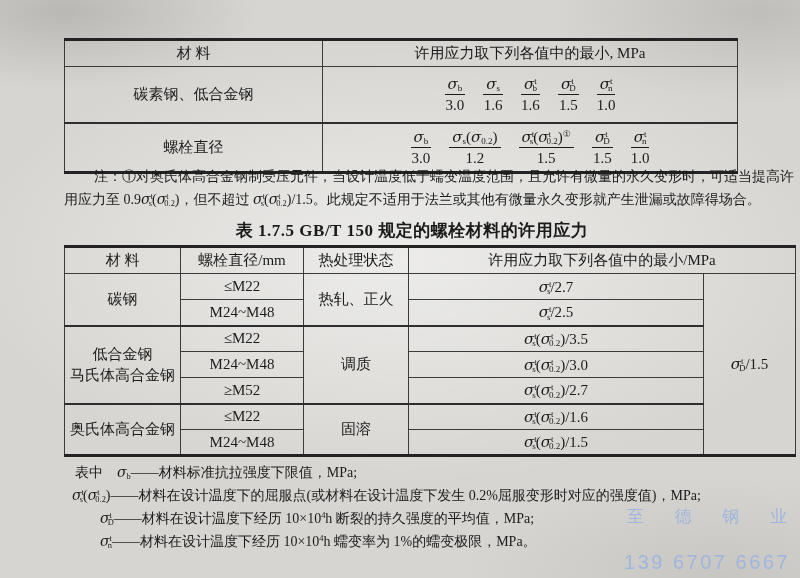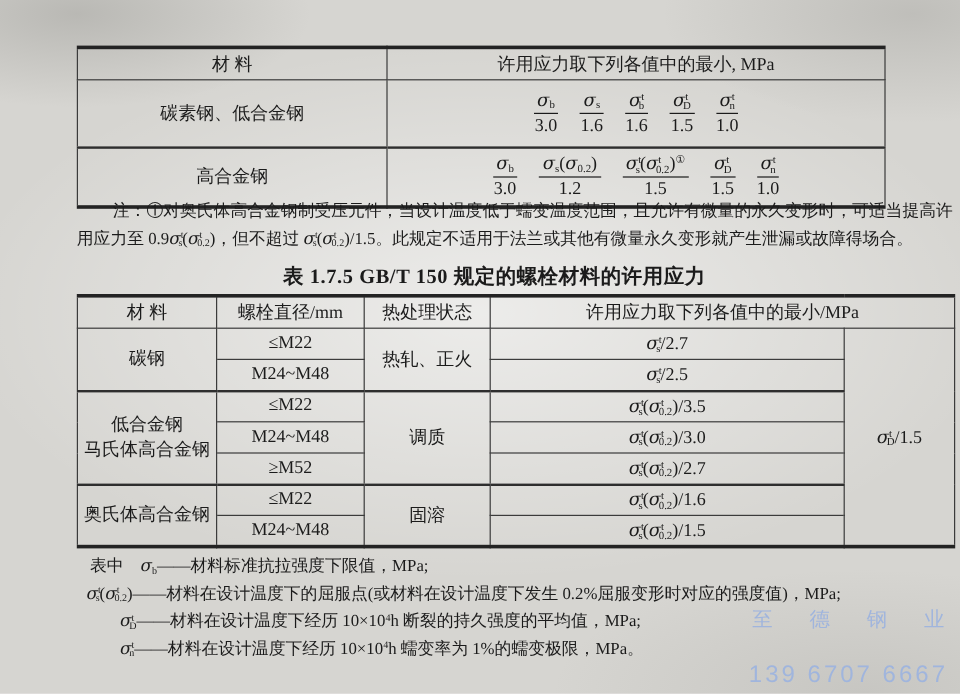--- a/index.html
+++ b/index.html
@@ -83,21 +83,21 @@
     <tbody>
       <tr>
         <td>材  料</td>
         <td>许用应力取下列各值中的最小, MPa</td>
       </tr>
     <tr>
           <td class="t1-mat">碳素钢、低合金钢</td>
           <td class="t1-fracs"><span class="frac"><span class="fnum"><i>σ</i><sub>b</sub></span><span class="fden">3.0</span></span><span class="frac"><span class="fnum"><i>σ</i><sub>s</sub></span><span class="fden">1.6</span></span><span class="frac"><span class="fnum"><i>σ</i><sup>t</sup><sub>b</sub></span><span class="fden">1.6</span></span><span class="frac"><span class="fnum"><i>σ</i><sup>t</sup><sub>D</sub></span><span class="fden">1.5</span></span><span class="frac"><span class="fnum"><i>σ</i><sup>t</sup><sub>n</sub></span><span class="fden">1.0</span></span></td>
         </tr>
         <tr>
-          <td class="t1-mat">高合金钢</td>
+          <td class="t1-mat">螺栓直径</td>
           <td class="t1-fracs"><span class="frac"><span class="fnum"><i>σ</i><sub>b</sub></span><span class="fden">3.0</span></span><span class="frac"><span class="fnum"><i>σ</i><sub>s</sub>(<i>σ</i><sub>0.2</sub>)</span><span class="fden">1.2</span></span><span class="frac"><span class="fnum"><i>σ</i><sup>t</sup><sub>s</sub>(<i>σ</i><sup>t</sup><sub>0.2</sub>)<sup>①</sup></span><span class="fden">1.5</span></span><span class="frac"><span class="fnum"><i>σ</i><sup>t</sup><sub>D</sub></span><span class="fden">1.5</span></span><span class="frac"><span class="fnum"><i>σ</i><sup>t</sup><sub>n</sub></span><span class="fden">1.0</span></span></td>
         </tr>
       </tbody>
   </table>
 
   <div class="note">
     <div class="note-line indent">注：①对奥氏体高合金钢制受压元件，当设计温度低于蠕变温度范围，且允许有微量的永久变形时，可适当提高许</div>
     <div class="note-line">用应力至 0.9<i>σ</i><sup>t</sup><sub>s</sub>(<i>σ</i><sup>t</sup><sub>0.2</sub>)，但不超过 <i>σ</i><sup>t</sup><sub>s</sub>(<i>σ</i><sup>t</sup><sub>0.2</sub>)/1.5。此规定不适用于法兰或其他有微量永久变形就产生泄漏或故障得场合。</div>
   </div>
 

